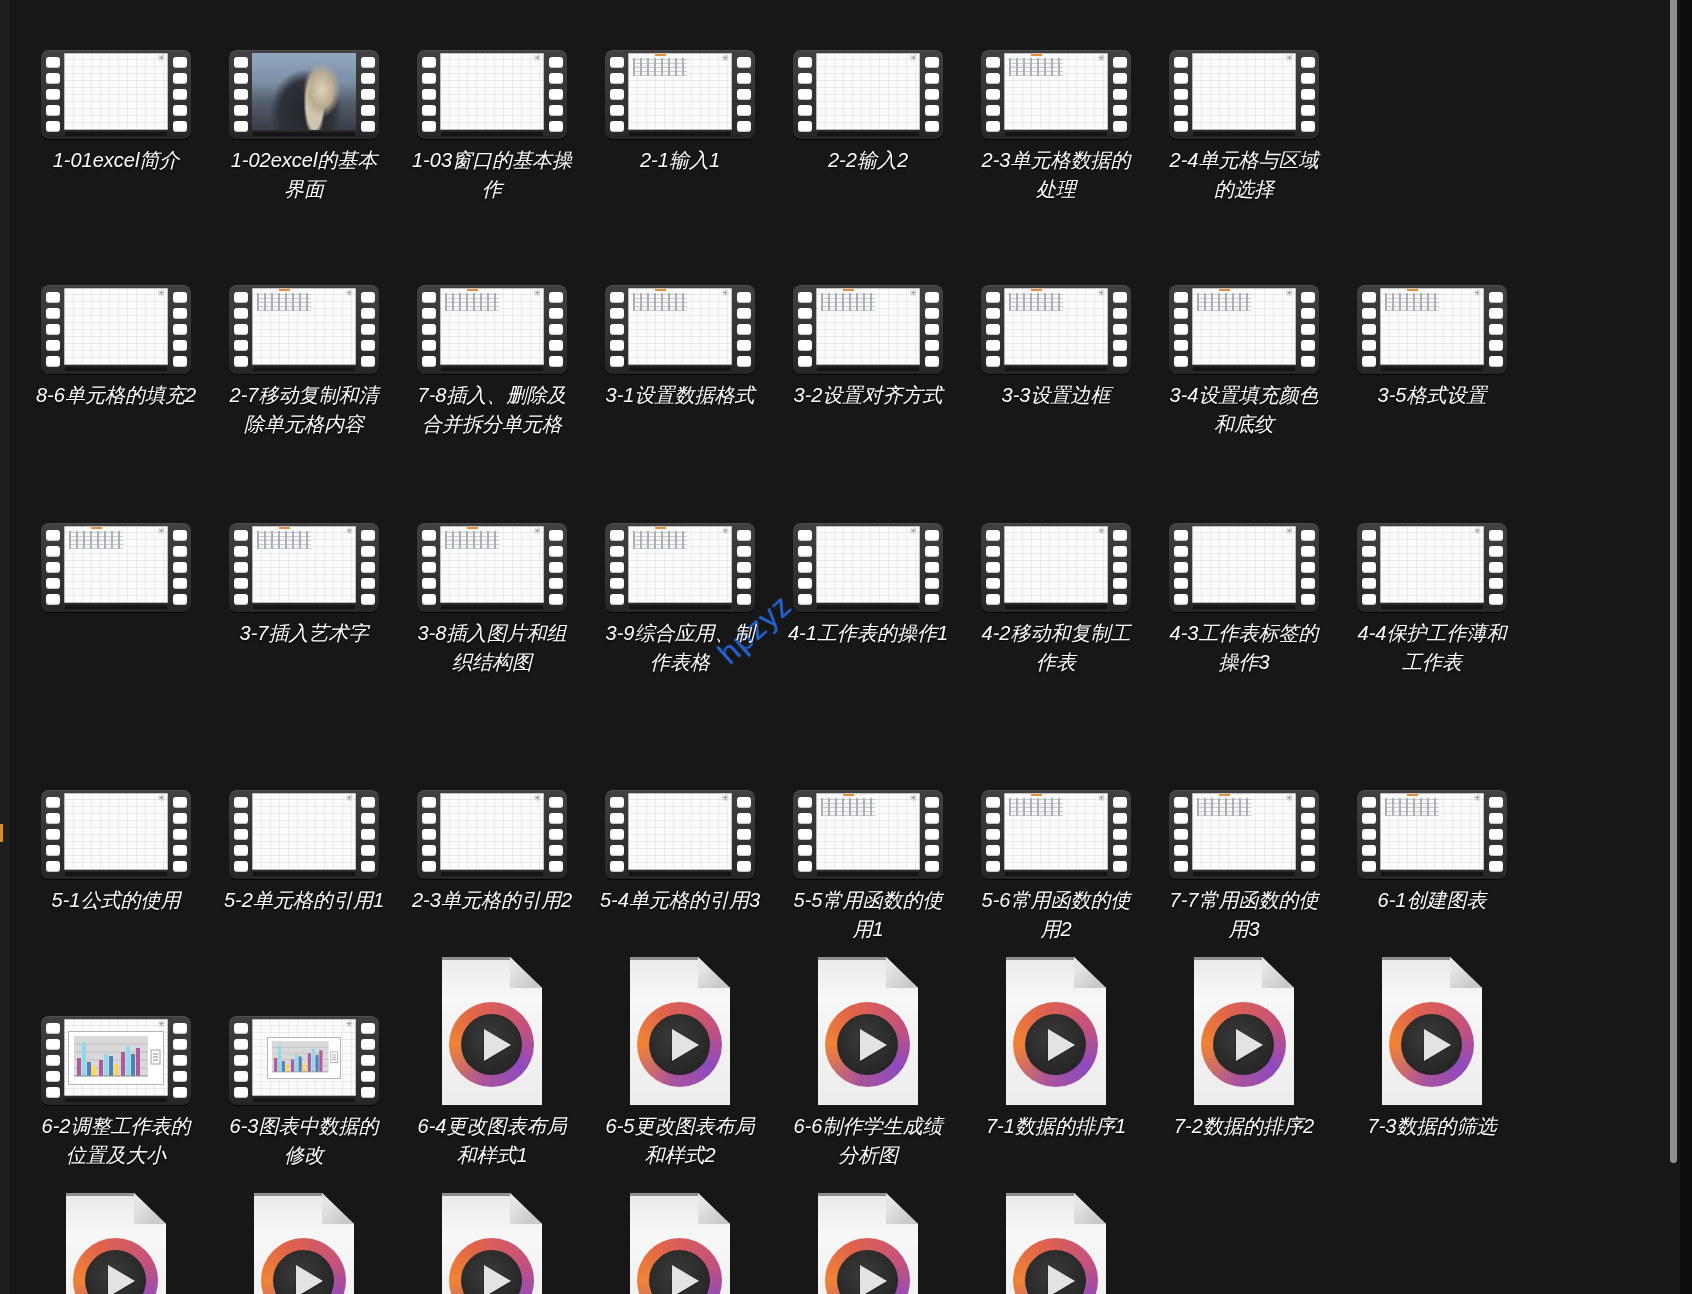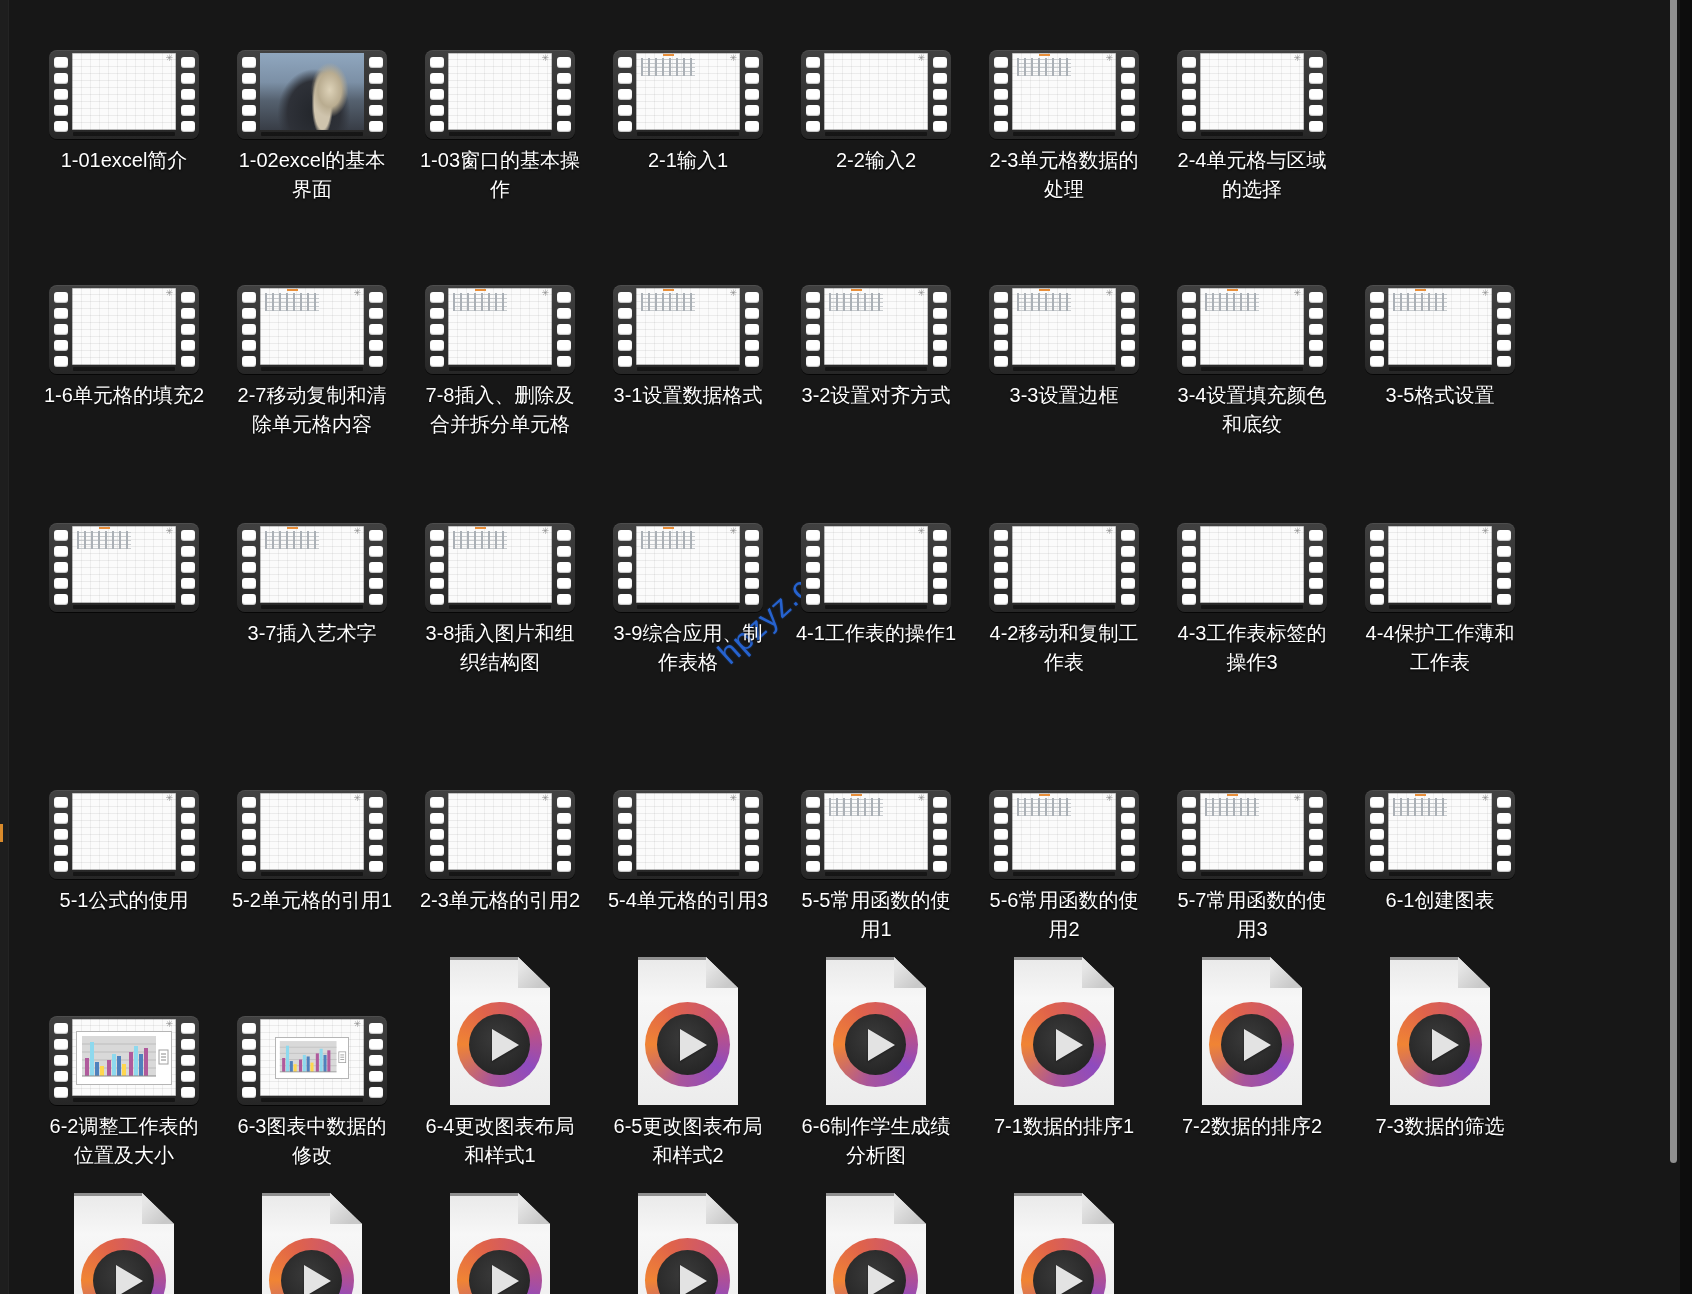--- a/index.html
+++ b/index.html
@@ -7,21 +7,21 @@
     width:1692px;height:1294px;position:relative;overflow:hidden;
     background:#171717;
     font-family:"Liberation Sans","DejaVu Sans",sans-serif;
   }
   
   .left-strip{position:absolute;left:0;top:0;width:8px;height:100%;background:#1e1e1e;border-right:1px solid #242424;}
   .orange-notch{position:absolute;left:0;top:824px;width:3px;height:18px;background:#d98a2b;}
   .right-strip{position:absolute;right:0;top:0;width:12px;height:100%;background:#0d0d0d;}
   .scroll-thumb{position:absolute;right:15px;top:0;width:7px;height:1163px;background:#919191;border-radius:0 0 4px 4px;}
   
-  .row{position:absolute;left:30px;display:flex;}
+  .row{position:absolute;left:22px;display:flex;font-style:italic;}
   .r1{top:50px}.r2{top:285px}.r3{top:523px}.r4{top:790px}.r5{top:957px}.r6{top:1193px}
   .cell{width:188px;display:flex;flex-direction:column;align-items:center;}
   .iconbox{height:89px;display:flex;align-items:flex-end;}
   .r5 .iconbox,.r6 .iconbox{height:148px;}
   .label{
     width:162px;margin-top:7px;color:#ffffff;font-size:20px;line-height:29px;
     text-align:center;word-break:break-word;text-shadow:0 1px 2px #000;
   }
   
   .film{
@@ -293,21 +293,21 @@
     </div>
     <div class="perf">
       <i class="hole"></i>
               <i class="hole"></i>
               <i class="hole"></i>
               <i class="hole"></i>
               <i class="hole"></i>
     </div>
   </div>
 </div>
-        <div class="label">1-6单元格的填充2</div>
+        <div class="label">8-6单元格的填充2</div>
       </div>
       <div class="cell">
         <div class="iconbox">
   <div class="film">
     <div class="perf">
       <i class="hole"></i>
               <i class="hole"></i>
               <i class="hole"></i>
               <i class="hole"></i>
               <i class="hole"></i>
@@ -874,21 +874,21 @@
     </div>
     <div class="perf">
       <i class="hole"></i>
               <i class="hole"></i>
               <i class="hole"></i>
               <i class="hole"></i>
               <i class="hole"></i>
     </div>
   </div>
 </div>
-        <div class="label">5-7常用函数的使用3</div>
+        <div class="label">7-7常用函数的使用3</div>
       </div>
       <div class="cell">
         <div class="iconbox">
   <div class="film">
     <div class="perf">
       <i class="hole"></i>
               <i class="hole"></i>
               <i class="hole"></i>
               <i class="hole"></i>
               <i class="hole"></i>

